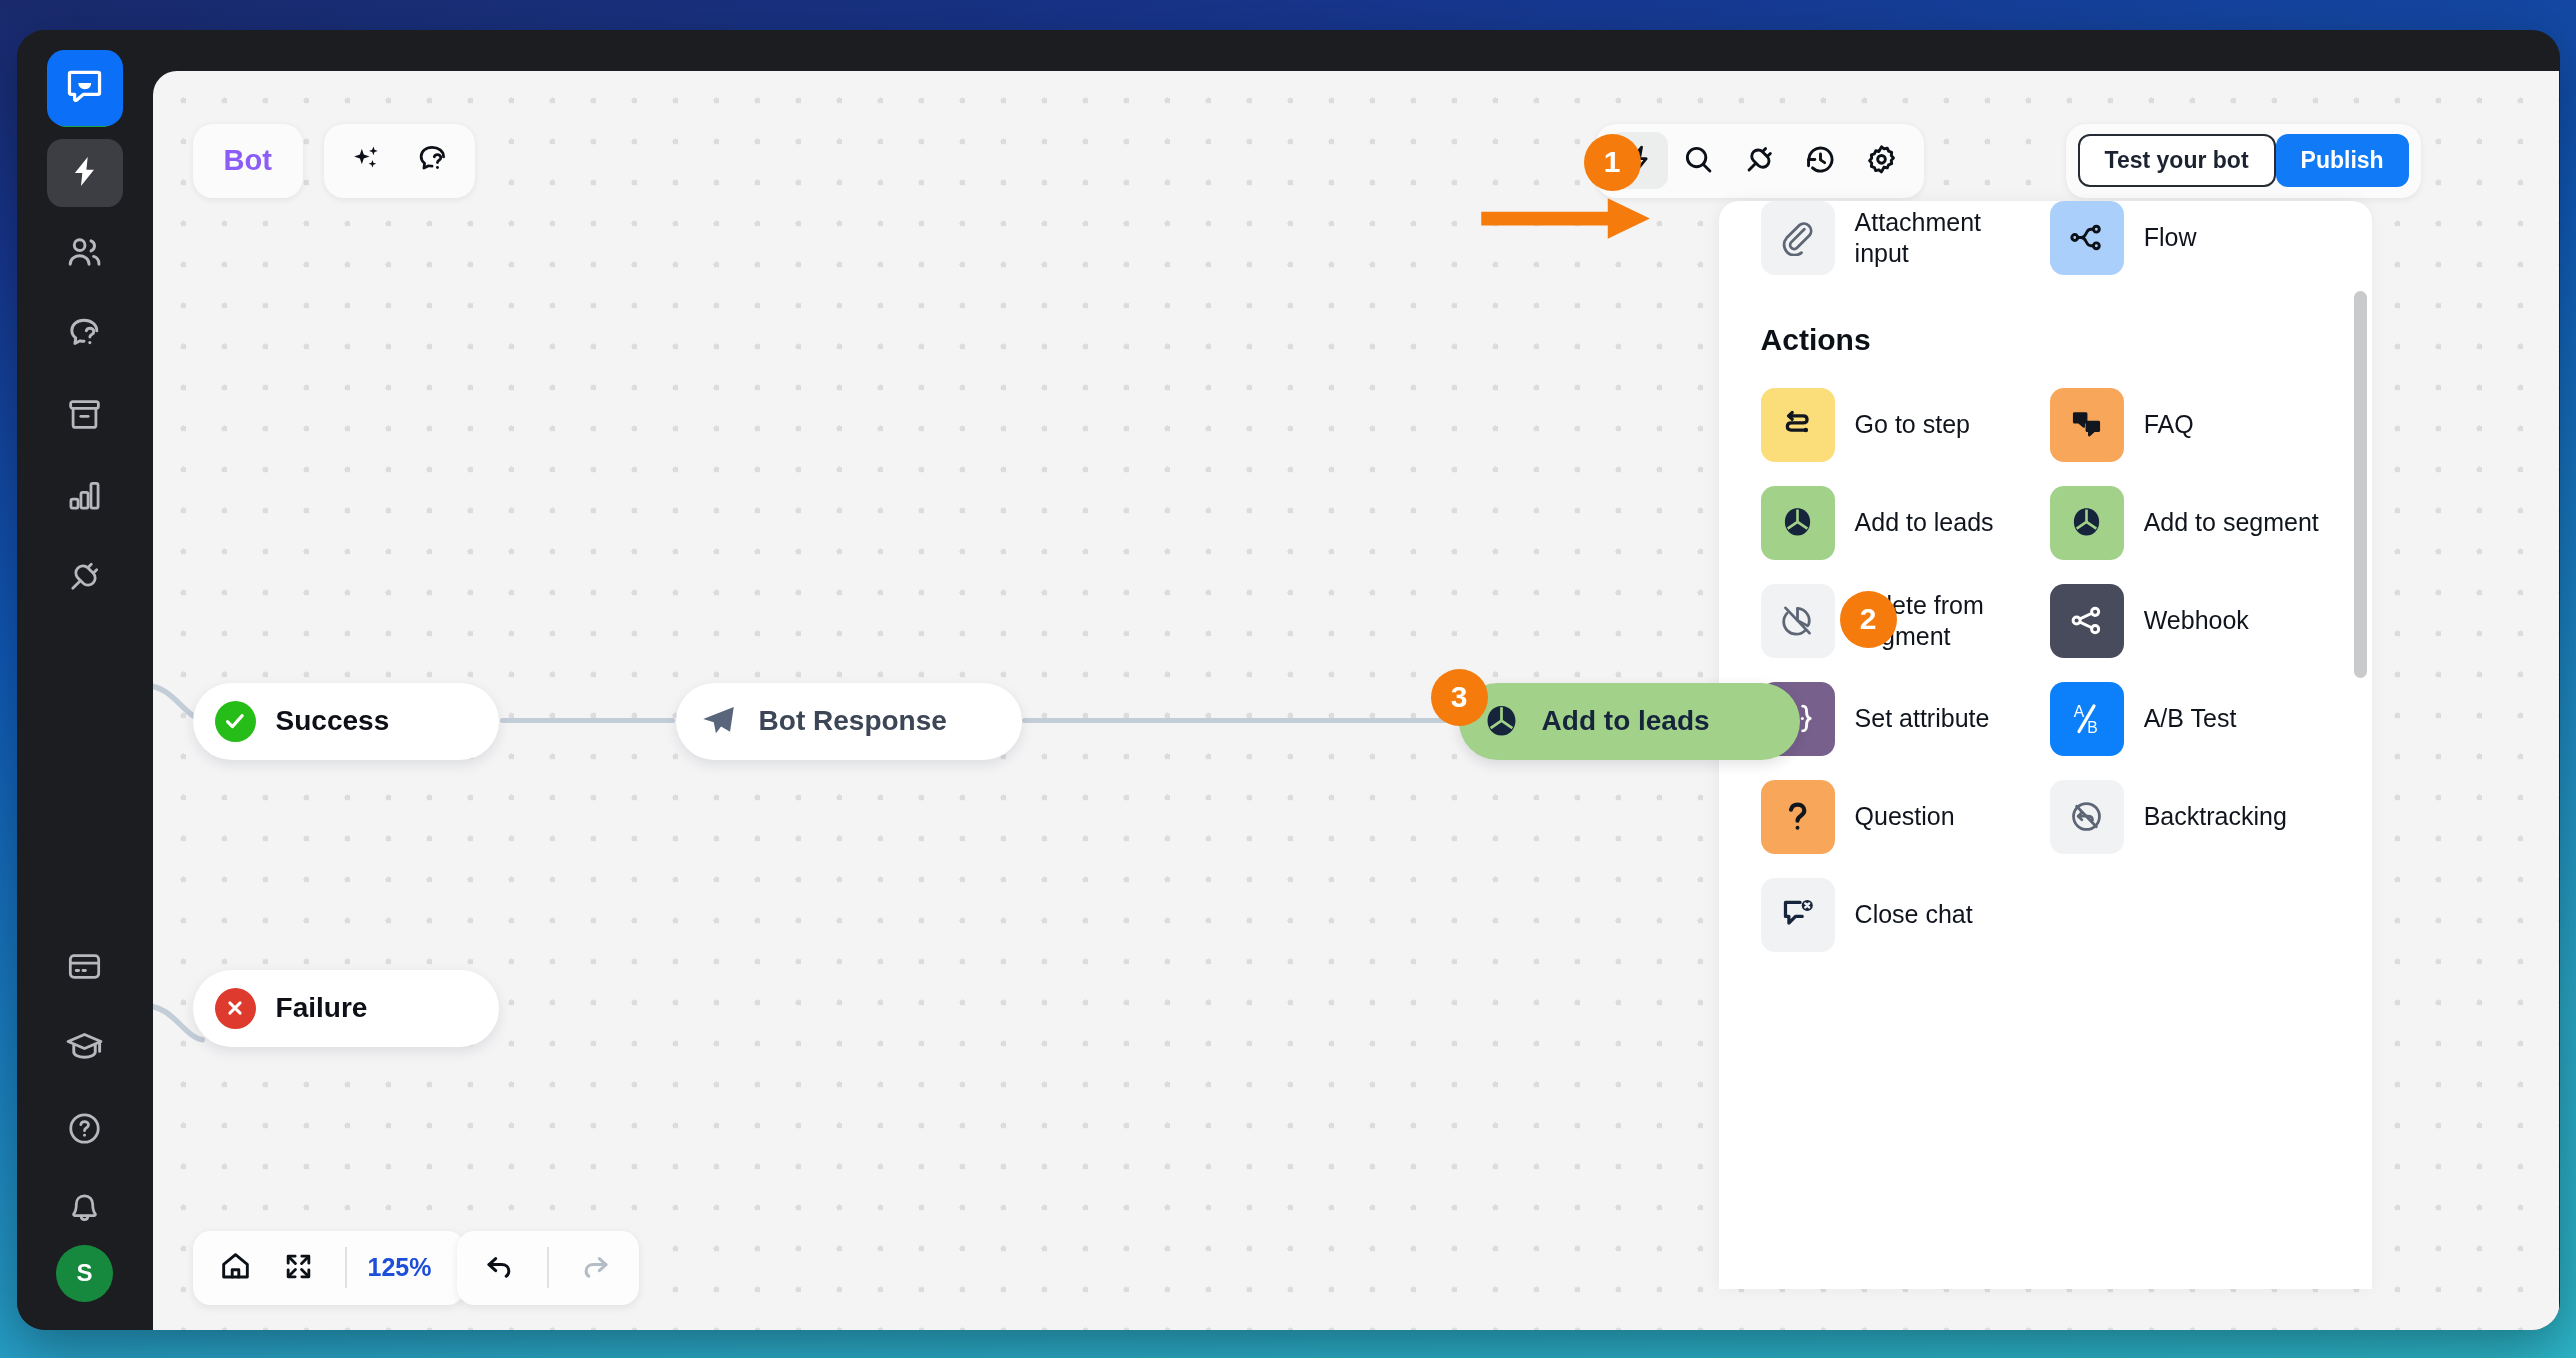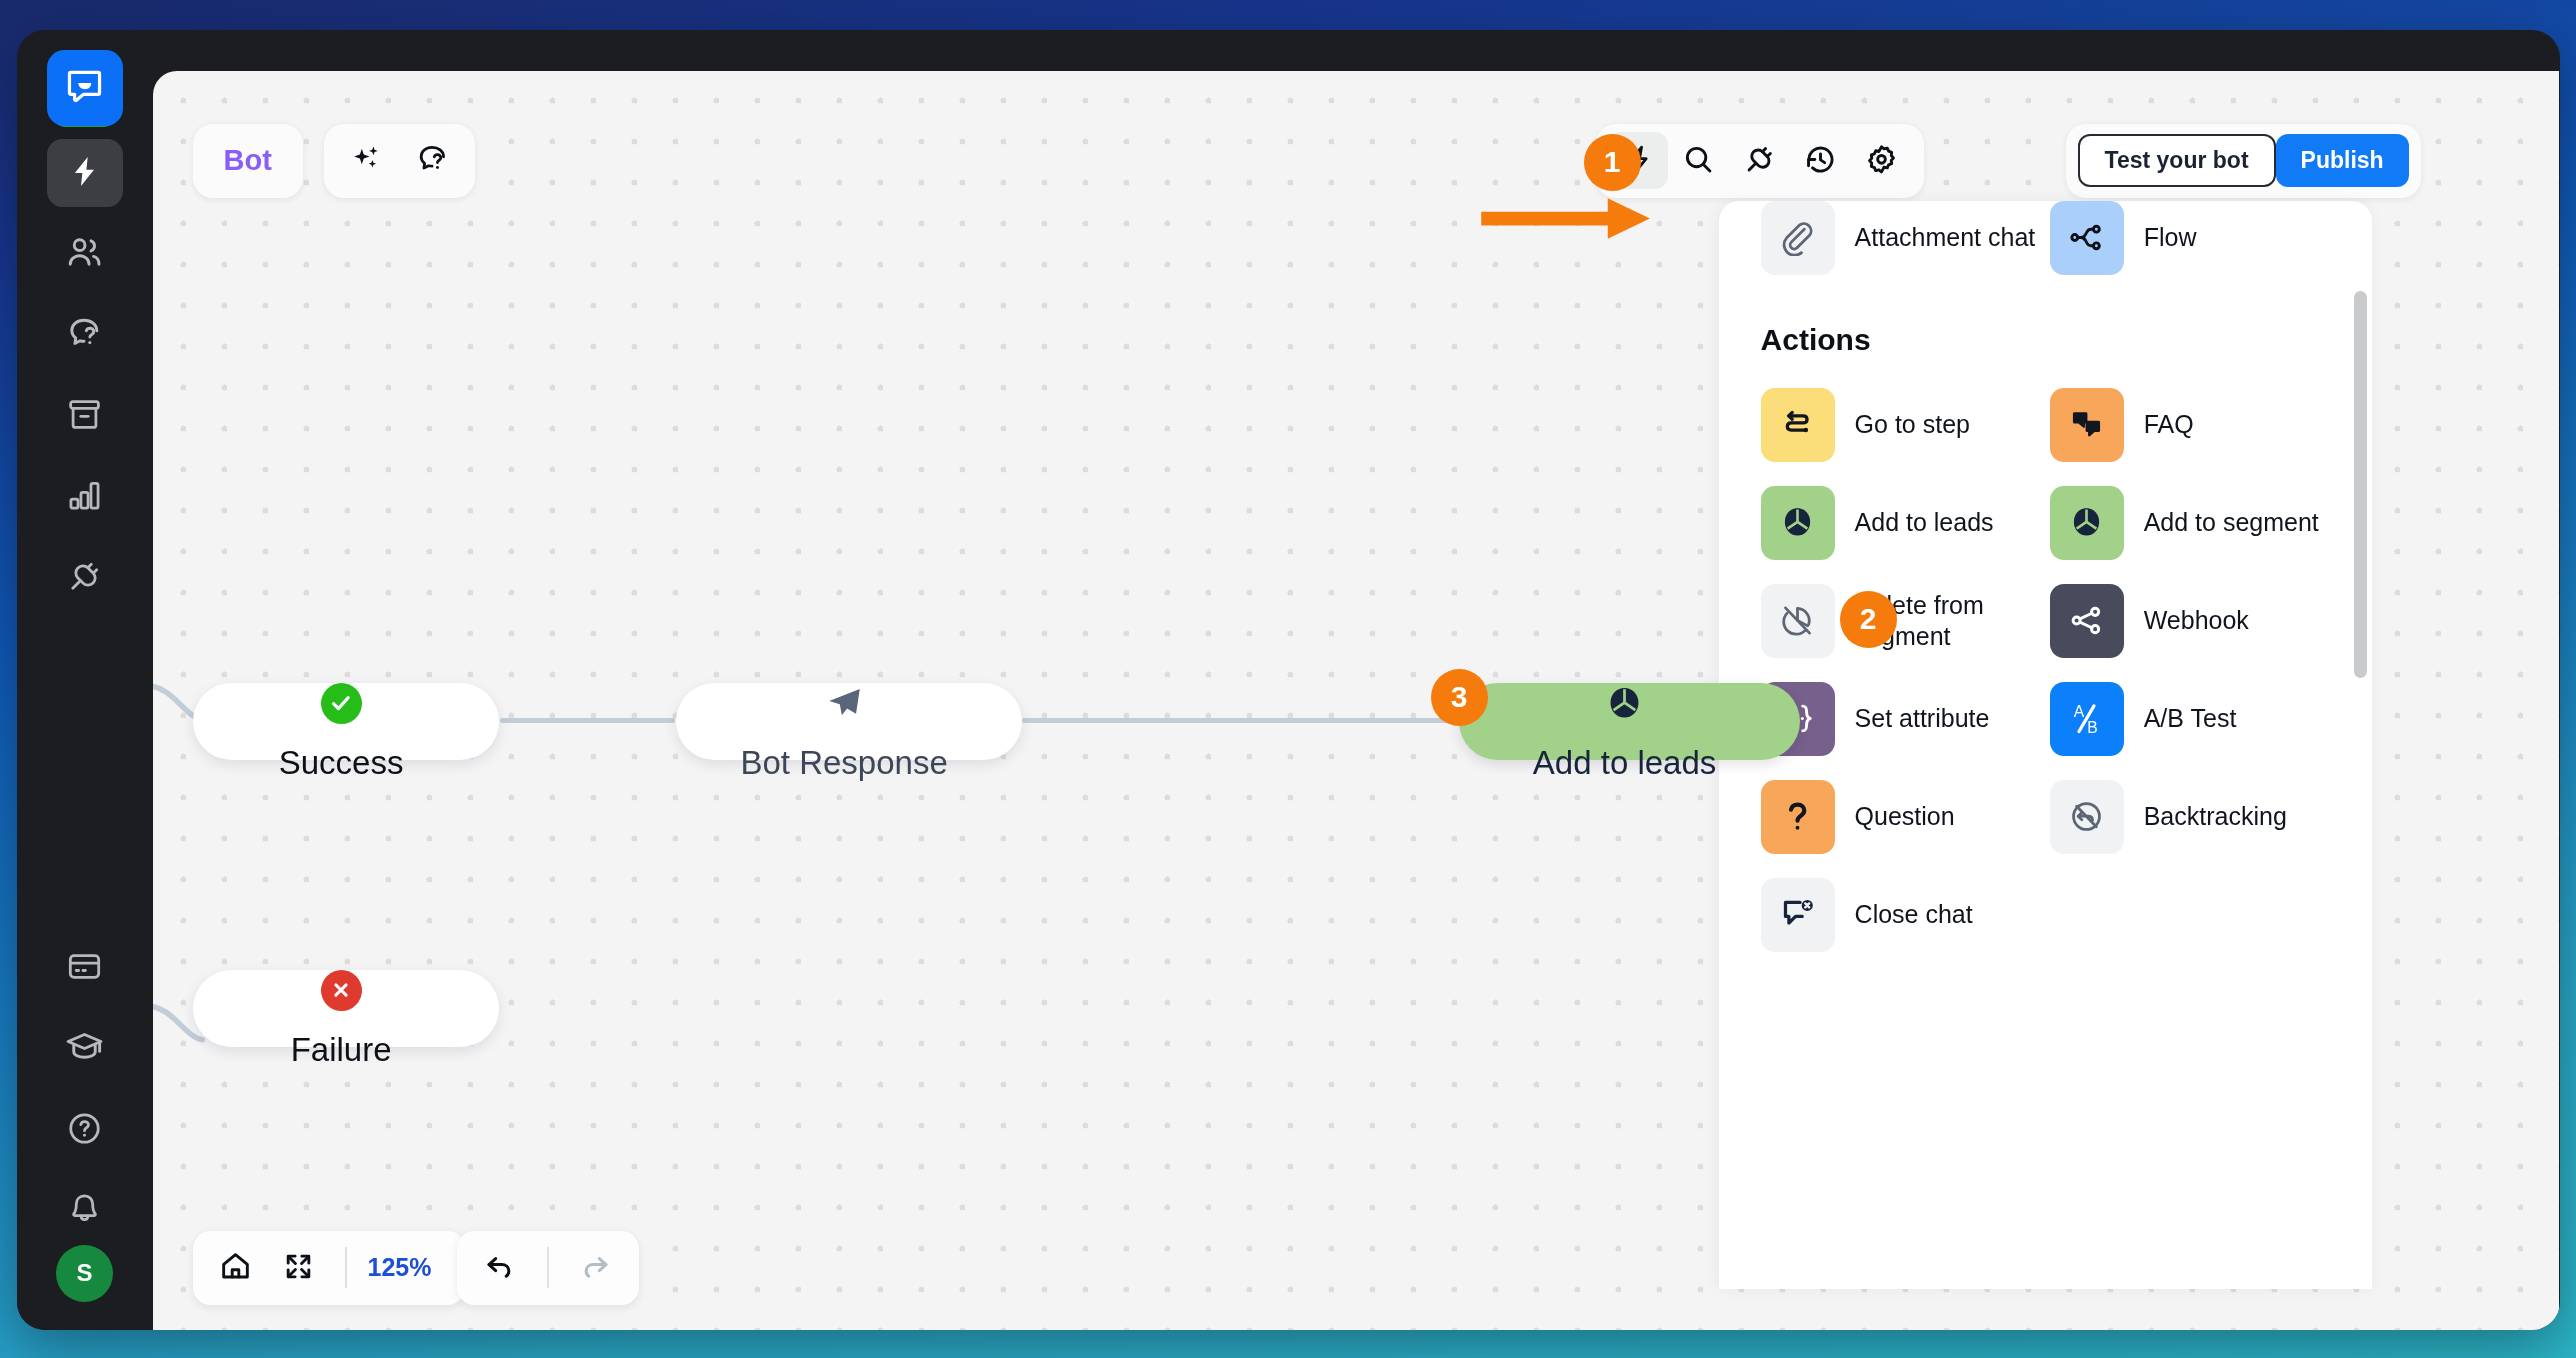--- a/index.html
+++ b/index.html
@@ -175,26 +175,25 @@
   }
 
   
   .node {
     position: absolute;
     height: 77px;
     border-radius: 39px;
     display: flex; align-items: center;
     padding: 0 31px 0 22px;
     gap: 20px;
-    font-size: 33px; font-weight: normal;
+    font-size: 28px; font-weight: bold;
     background: #fff;
     box-shadow: 0 4.6px 13px rgba(22,28,45,.10);
     cursor: pointer;
     z-index: 20;
-    flex-direction: column;
   }
   #node-success { left: 40px; top: 612px; width: 306px; color: #0d1016; }
   #node-failure { left: 40px; top: 899px; width: 306px; color: #0d1016; }
   #node-botresponse { left: 523px; top: 612px; width: 346px; color: #3c4656; }
   #node-addtoleads {
     left: 1306px; top: 612px; width: 341px;
     background: #a2d18a; color: #16243c;
     box-shadow: 0 4.6px 13px rgba(22,28,45,.12);
   }
   .node-dot {
@@ -598,21 +597,21 @@
   <aside class="panel">
     <div class="panel-inner">
 
       <div class="grid" style="padding-top:171px">
         <div class="cell">
           <span class="cell-ico" style="background:#f1f2f3">
             <svg width="37" height="37" viewBox="0 0 24 24" fill="none" stroke="#5c6675" stroke-width="1.8" stroke-linecap="round" stroke-linejoin="round">
               <path d="M16.4 6.6 8 15a2.6 2.6 0 0 0 3.7 3.7l8.1-8.1a4.7 4.7 0 0 0-6.6-6.6L5 12.2a6.8 6.8 0 0 0 9.6 9.6"></path>
             </svg>
           </span>
-          <span class="cell-lbl">Attachment chat</span>
+          <span class="cell-lbl">Attachment input</span>
         </div>
         <div class="cell">
           <span class="cell-ico" style="background:#a9cffa">
             <svg width="37" height="37" viewBox="0 0 24 24" fill="none" stroke="#0c1017" stroke-width="1.9" stroke-linecap="round" stroke-linejoin="round">
               <circle cx="4.4" cy="12" r="1.9"></circle>
                 <circle cx="18.4" cy="6.6" r="1.9"></circle>
                 <circle cx="18.4" cy="17.4" r="1.9"></circle>
               <path d="M6.3 12h2.2c1.6 0 2.4-1 3-2.2l.9-1.6c.5-.9 1.3-1.5 2.5-1.5h1.6"></path>
               <path d="M6.3 12h2.2c1.6 0 2.4 1 3 2.2l.9 1.6c.5.9 1.3 1.5 2.5 1.5h1.6"></path>
             </svg>

